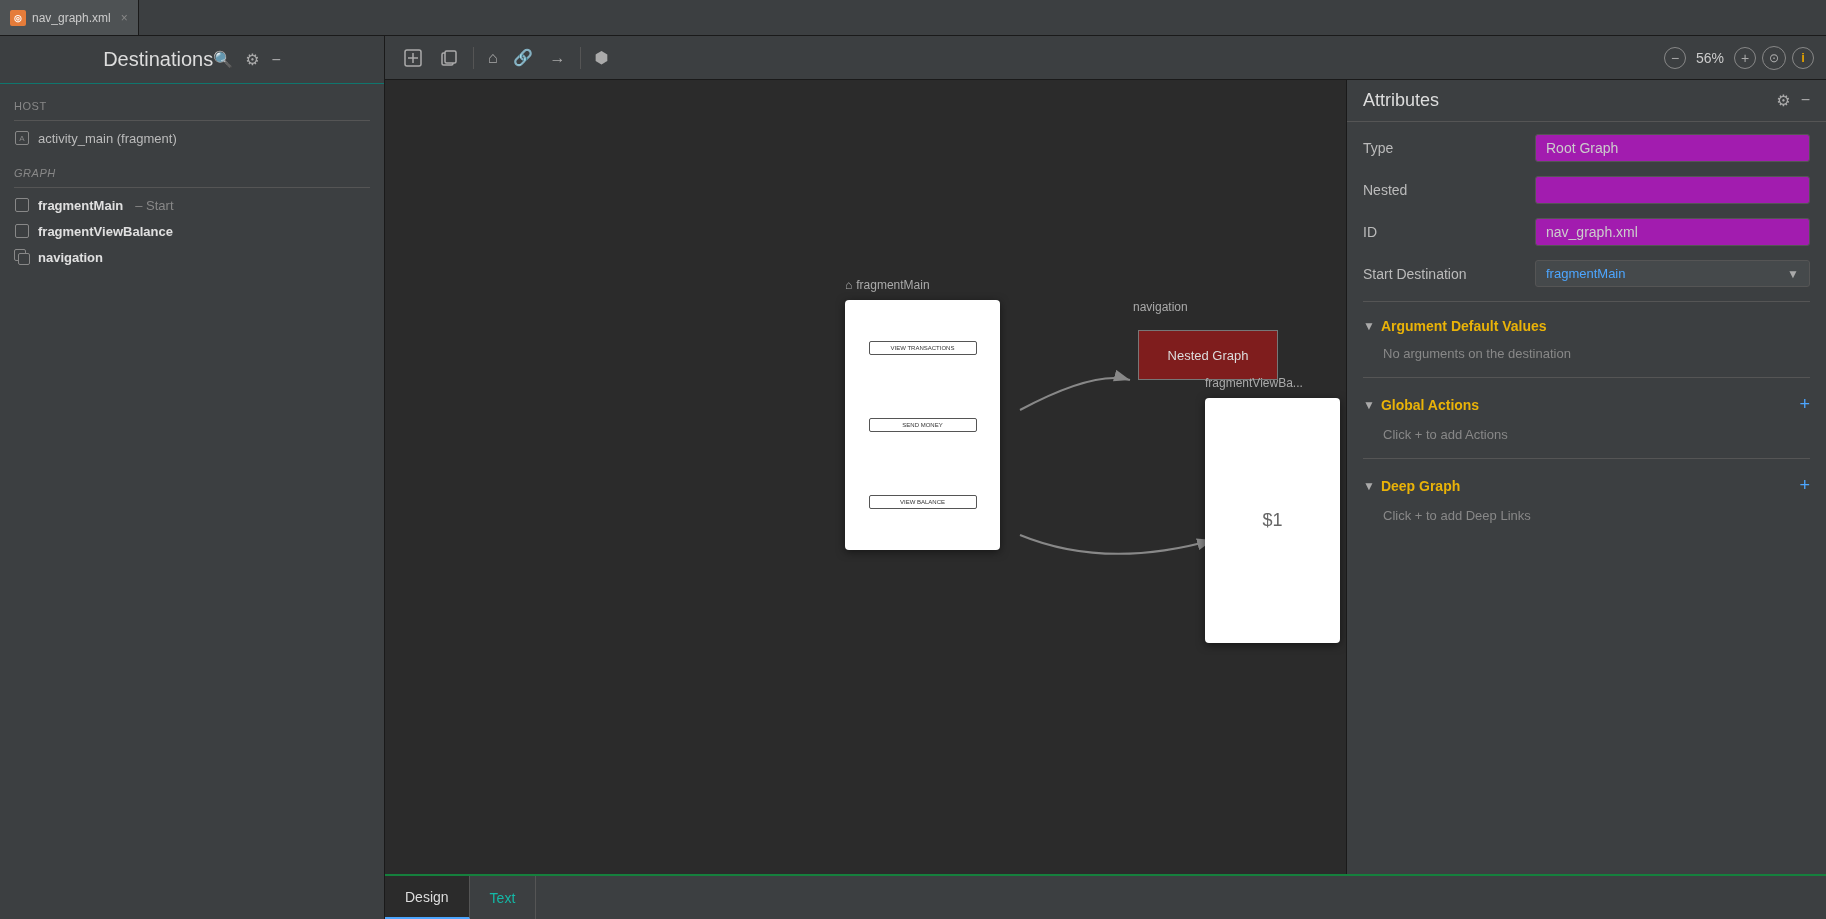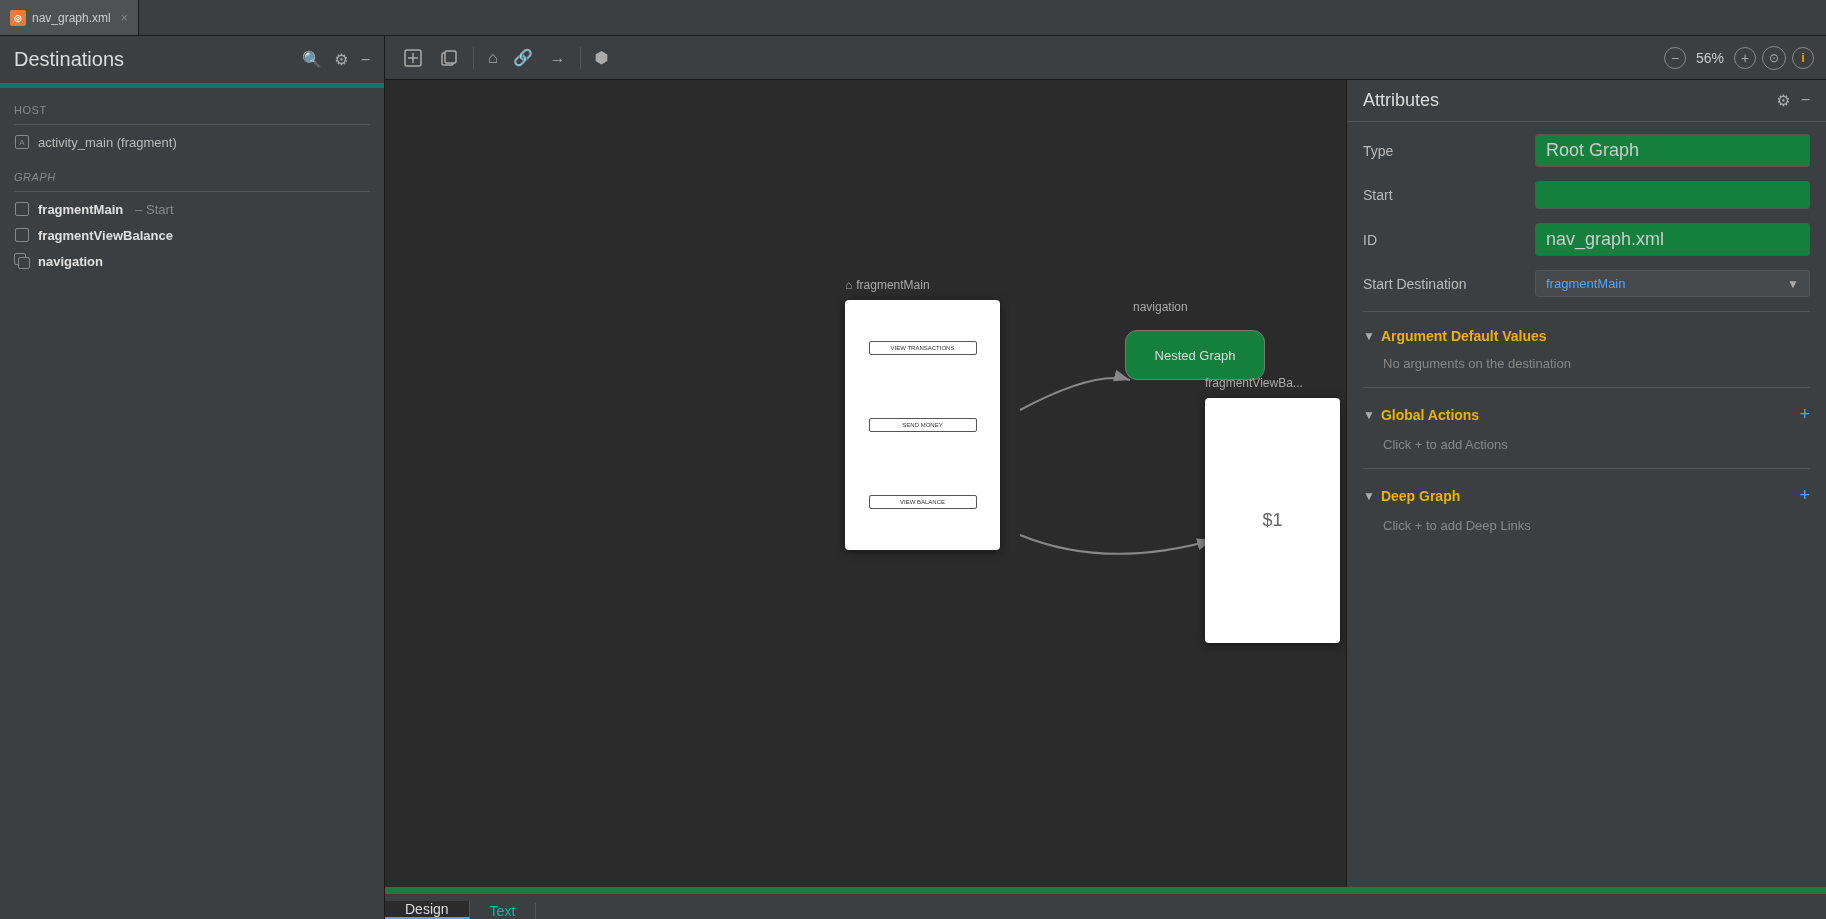--- a/index.html
+++ b/index.html
@@ -68,23 +68,23 @@
       width: 385px;
       background: #3c3f41;
       border-right: 1px solid #1a1a1a;
       display: flex;
       flex-direction: column;
       flex-shrink: 0;
     }
     .sidebar-header {
       display: flex;
       align-items: center;
-      justify-content: space-between;
+      justify-content: center;
       padding: 12px 14px;
-      border-bottom: 5px solid #0f766e;
+      border-bottom: 1px solid #0f766e;
     }
     .sidebar-title {
       font-size: 20px;
       color: #ddd;
       font-weight: 400;
     }
     .sidebar-icons {
       display: flex;
       gap: 12px;
       align-items: center;
@@ -287,28 +287,29 @@
       color: #333;
       font-size: 6px;
       padding: 3px 8px;
       border-radius: 2px;
       width: 80%;
       text-align: center;
     }
 
     .nested-graph-node {
       position: absolute;
-      background: #15803d;
-      border-radius: 12px;
+      background: #7f1d1d;
+      border-radius: 0;
       display: flex;
       align-items: center;
       justify-content: center;
       color: #ddd;
       font-size: 13px;
       border: 1px solid #777;
+      margin-left: 13px;
     }
 
     .fragment-view-balance {
       position: absolute;
       background: white;
       border-radius: 4px;
       overflow: hidden;
       box-shadow: 0 2px 8px rgba(0,0,0,0.5);
       display: flex;
       align-items: center;
@@ -377,25 +378,25 @@
       gap: 12px;
     }
     .attr-label {
       font-size: 14px;
       color: #bbb;
       width: 160px;
       flex-shrink: 0;
     }
     .attr-value {
       flex: 1;
-      background: #15803d;
+      background: #a21caf;
       border: 1px solid #555;
       border-radius: 3px;
       padding: 5px 10px;
-      font-size: 18px;
+      font-size: 14px;
       color: #ccc;
     }
     .attr-value-dropdown {
       flex: 1;
       background: #45494b;
       border: 1px solid #555;
       border-radius: 3px;
       padding: 5px 10px;
       font-size: 13px;
       color: #4da6ff;
@@ -444,24 +445,23 @@
     .section-body {
       padding: 4px 0 8px 20px;
       font-size: 13px;
       color: #888;
     }
 
     
     .bottom-tabs {
       display: flex;
       background: #3c3f41;
-      border-top: 7px solid #15803d;
-      height: 32px;
+      border-top: 2px solid #15803d;
+      height: 45px;
       flex-shrink: 0;
-      align-items: flex-end;
     }
     .bottom-tab {
       padding: 0 20px;
       display: flex;
       align-items: center;
       font-size: 14px;
       color: #14b8a6;
       cursor: pointer;
       border-right: 1px solid #555;
     }
@@ -619,21 +619,21 @@
         </div>
 
         <div class="panel-content">
 
           <div class="attr-row">
             <span class="attr-label">Type</span>
             <div class="attr-value">Root Graph</div>
           </div>
 
           <div class="attr-row">
-            <span class="attr-label">Start</span>
+            <span class="attr-label">Nested</span>
             <div class="attr-value" style="min-height:28px;"></div>
           </div>
 
           <div class="attr-row">
             <span class="attr-label">ID</span>
             <div class="attr-value">nav_graph.xml</div>
           </div>
 
           <div class="attr-row">
             <span class="attr-label">Start Destination</span>

